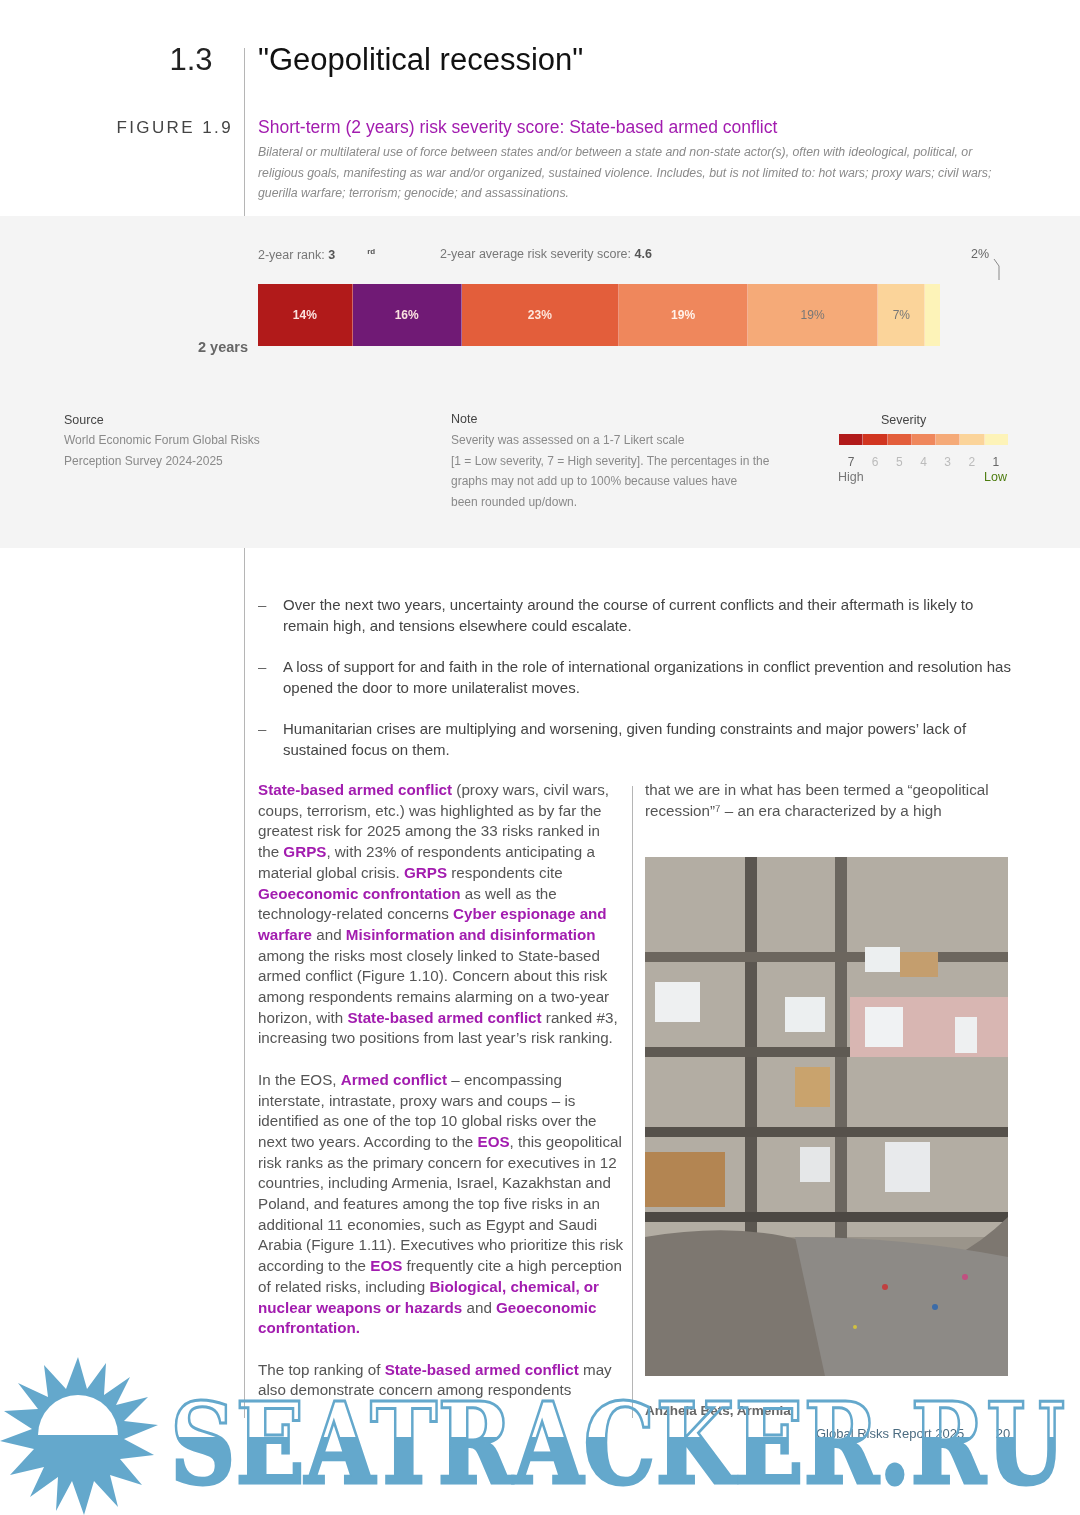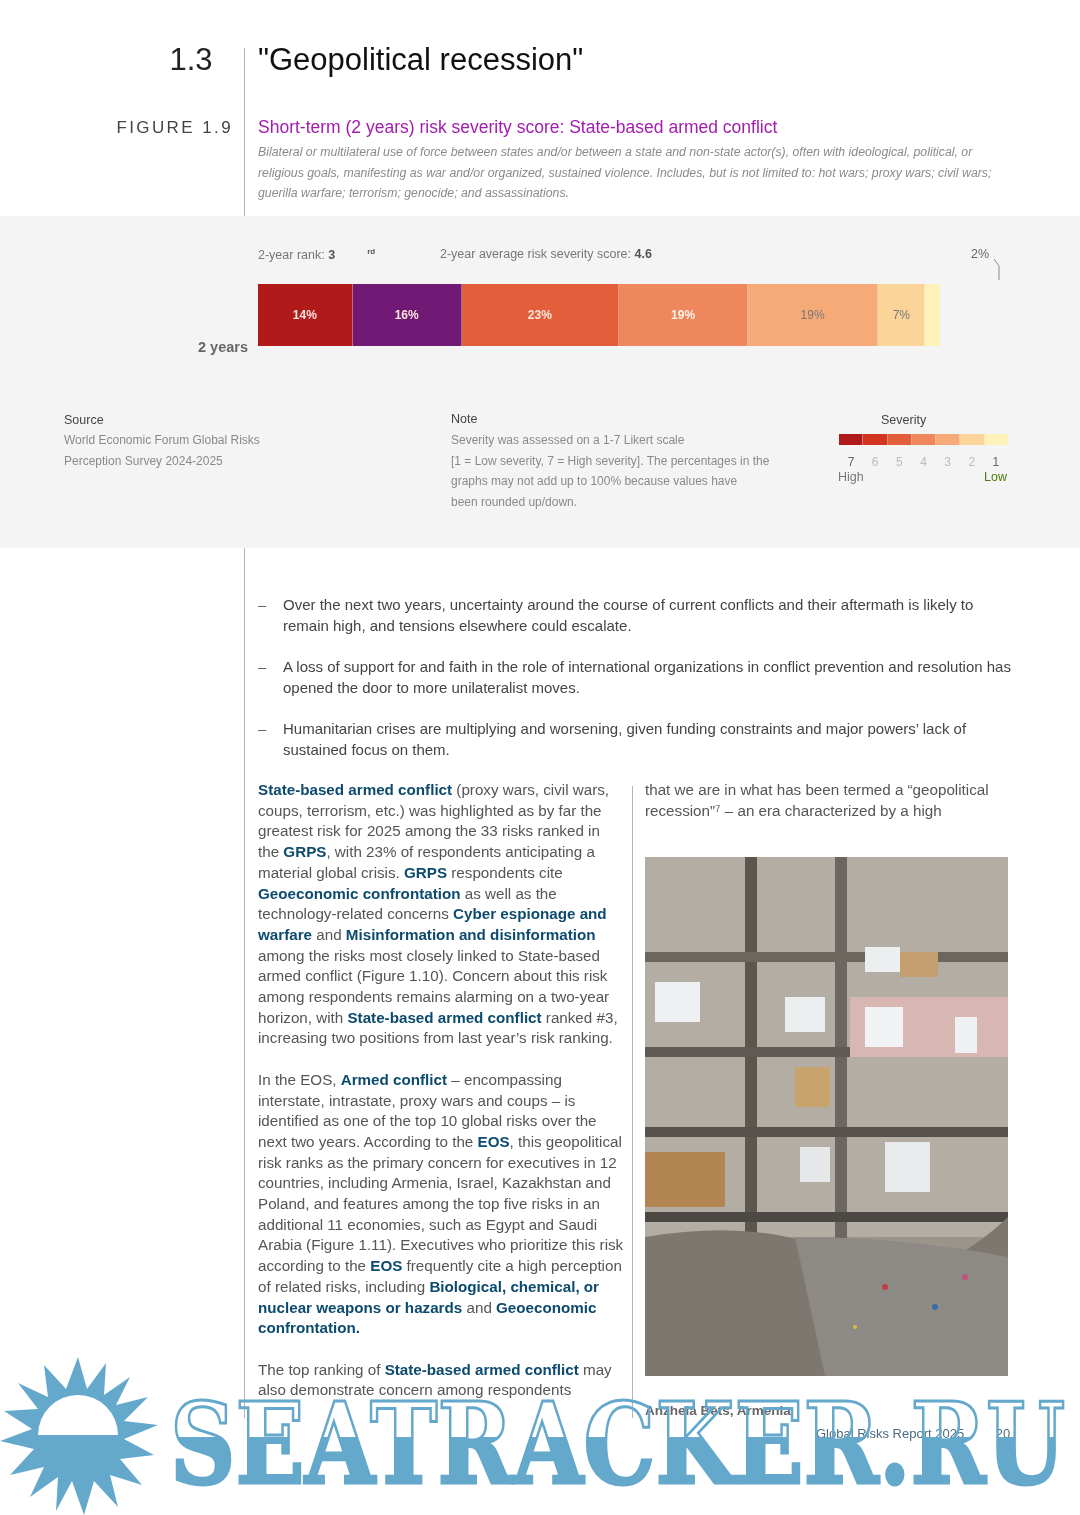--- a/index.html
+++ b/index.html
@@ -26,21 +26,21 @@
   .info-head { font-size: 12.5px; color: #444; }
   .info-body { font-size: 12px; line-height: 20.5px; color: #8a8a8a; }
   .legend-bar { left: 839px; top: 434px; width: 169px; height: 11px; display: flex; }
   .legend-bar div { flex: 1; border-right: 1px solid rgba(255,255,255,0.4); }
   .legend-nums { left: 839px; top: 455px; width: 169px; display: flex; font-size: 12px; color: #bbb; }
   .legend-nums span { flex: 1; text-align: center; }
   .bullets { left: 258px; top: 594px; width: 760px; }
   .bullet { display: flex; font-size: 15px; line-height: 21px; color: #444; margin-bottom: 20px; }
   .bullet .dash { width: 25px; flex: none; color: #666; }
   .col { font-size: 15.2px; line-height: 20.7px; color: #555; }
-  .col b { color: #0c4a6e; }
+  .col b { color: #a21caf; }
   .col p { margin: 0 0 20.7px 0; }
   .photo { left: 645px; top: 857px; width: 363px; height: 519px; overflow: hidden; background: #8c857b; }
   .credit { left: 645px; top: 1403px; font-size: 13.5px; font-weight: bold; color: #666; }
   .footer { left: 816px; top: 1426px; font-size: 13px; color: #4b6b80; }
   .watermark { left: 0; top: 1355px; width: 1080px; height: 160px; pointer-events: none; }
 </style>
 </head>
 <body>
 
 <div class="vline" style="top:48px;height:168px;"></div>

